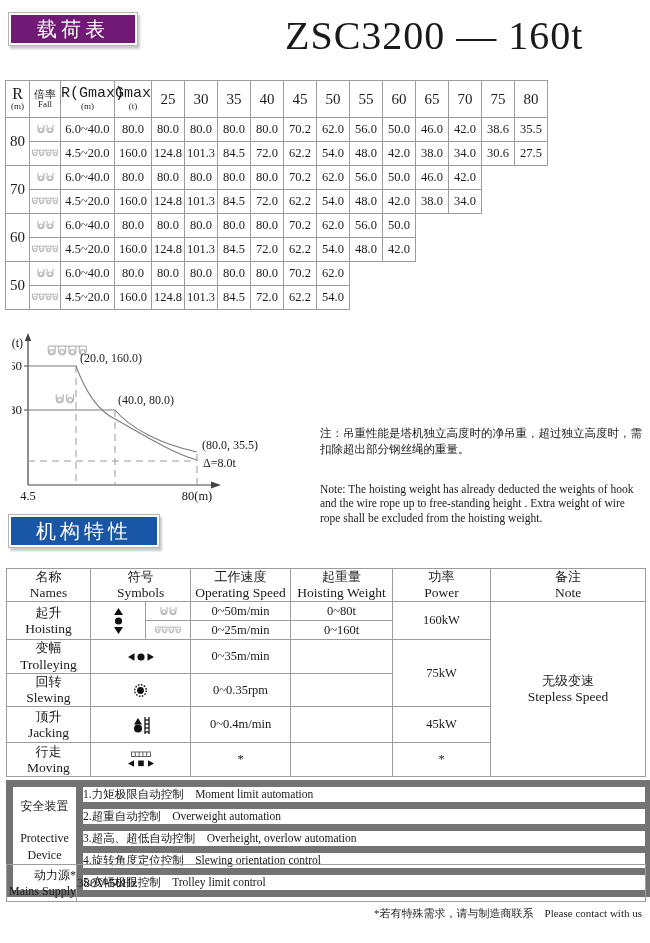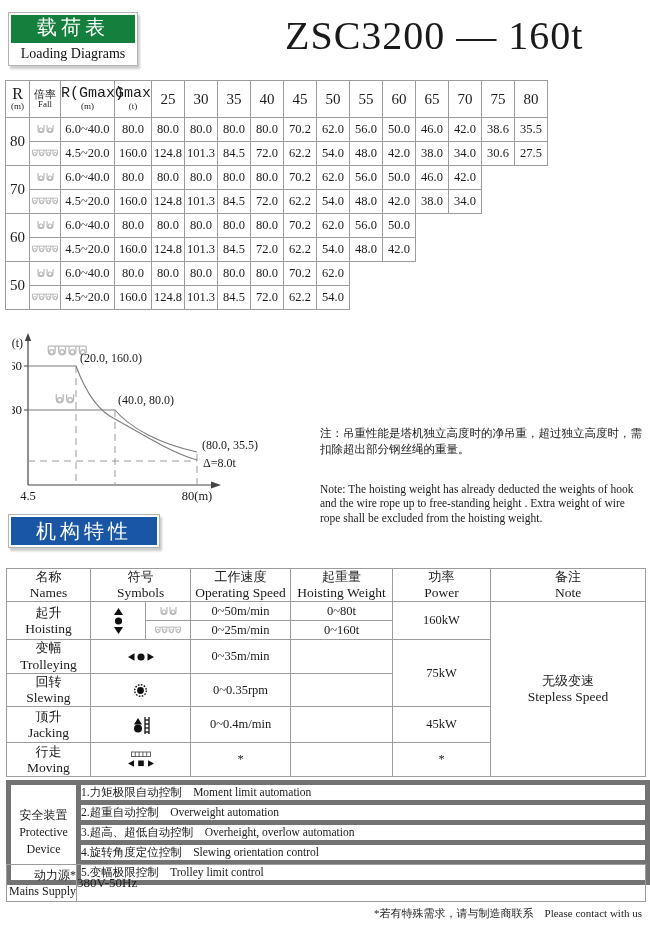--- a/index.html
+++ b/index.html
@@ -55,39 +55,38 @@
     border:1px solid #9c9c9c; text-align:center; vertical-align:middle;
     padding:0; font-weight:normal;
   }
   .cl1 { display:block; font-size:13px; line-height:1.25; }
   .cl2 { display:block; font-size:13.5px; line-height:1.2; }
   .mval { font-size:12.5px; }
   .sym-cell { line-height:0; }
 
   
   .prot-table { position:absolute; left:6px; top:780px; width:639px; }
-  .prot-table td { border:5px solid #737373; vertical-align:middle; padding:0; }
+  .prot-table td { border:7px solid #737373; vertical-align:middle; padding:0; }
   .prot-label { text-align:center; font-size:12px; line-height:1.35; }
   .prot-item { text-align:left; padding:1px 0 1px 7px; font-size:11.5px; height:16px; }
 
   
   .mains-table { position:absolute; left:6px; top:864px; width:639px; height:38px; }
   .mains-table td { border:1px solid #9c9c9c; vertical-align:middle; padding:0; }
   .mains-label { text-align:right; font-size:12px; line-height:1.35; }
   .mains-value { text-align:left; padding-left:10px; font-size:13px; }
 
   .footer { position:absolute; left:250px; top:906px; width:392px;
             text-align:right; font-size:11px; color:#1c1c1c; }
 </style>
 </head>
 <body>
 
 <div class="badge" id="badge1">
-  <div class="badge-zh" style="background:#15803d;font-family:Liberation Mono, monospace;">载荷表</div>
-  <div class="badge-en">Loading Diagrams</div>
+  <div class="badge-zh" style="background:#701a75;">载荷表</div>
 </div>
 <div class="doc-title">ZSC3200 — 160t</div>
 
 <table class="load-table">
   <colgroup>
     <col style="width:24px">
       <col style="width:31px">
       <col style="width:54px">
       <col style="width:37px">
     <col style="width:33px">
@@ -558,21 +557,21 @@
 
 <table class="prot-table">
   <colgroup>
       <col style="width:70px">
       <col style="width:569px">
     </colgroup>
   <tbody>
       <tr>
     <td rowspan="5" class="prot-label">
       <span style="display:block">安全装置</span>
-      <span style="display:block;width:62px;margin:1px auto">Protective Device</span>
+      <span style="display:block;width:62px;margin:16px auto">Protective Device</span>
     </td>
     <td class="prot-item">1.力矩极限自动控制　Moment limit automation</td>
   </tr>
   <tr>
         <td class="prot-item">2.超重自动控制　Overweight automation</td>
       </tr>
   <tr>
         <td class="prot-item">3.超高、超低自动控制　Overheight, overlow automation</td>
       </tr>
   <tr>

